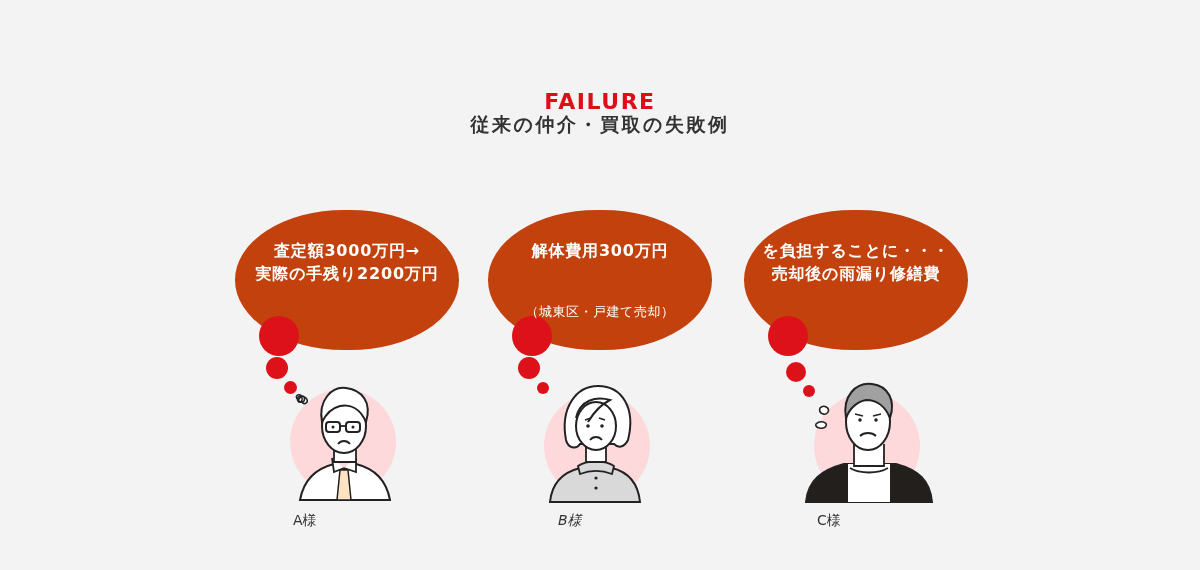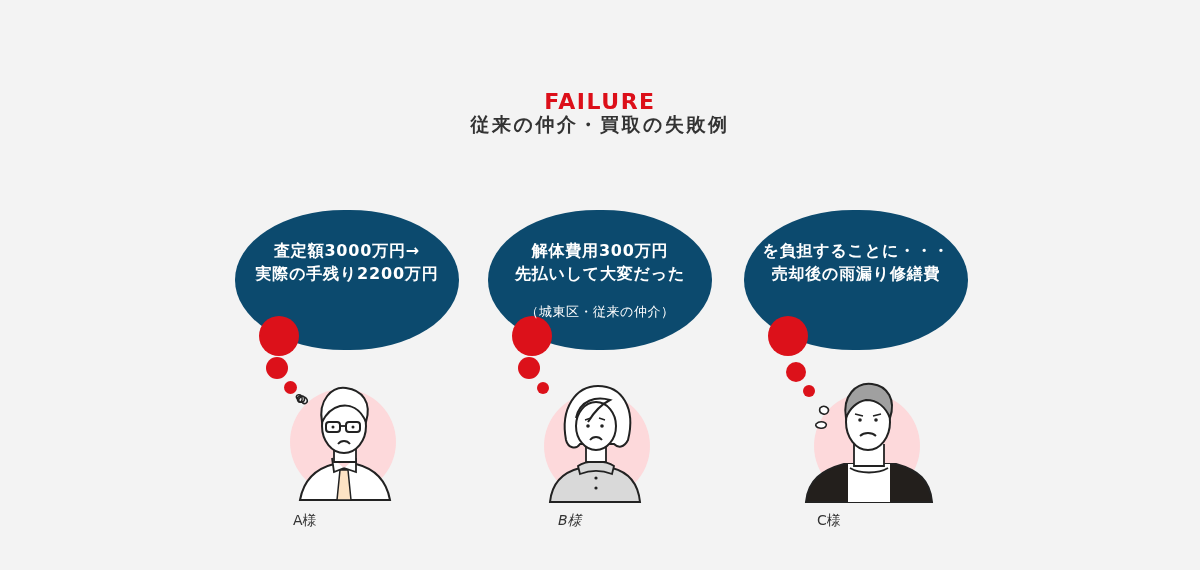--- a/index.html
+++ b/index.html
@@ -12,21 +12,21 @@
     font-family: "DejaVu Sans", sans-serif; font-weight: bold; font-size: 22px;
     letter-spacing: 1.5px; color: #dc0f19; margin-top: 32px;
   }
   .title {
     position: absolute; top: 112px; left: 0; width: 1200px; text-align: center;
     font-weight: bold; font-size: 19px; letter-spacing: 2.5px; color: #333;
   }
   .card { position: absolute; top: 0; width: 260px; height: 570px; }
   .bubble {
     position: absolute; top: 210px; width: 224px; height: 140px;
-    background: #0c4a6e; border-radius: 112px / 72px;
+    background: #c2410c; border-radius: 112px / 72px;
   }
   .bubble .main {
     position: absolute; top: 29px; left: 0; width: 100%; text-align: center;
     color: #fff; font-weight: bold; font-size: 16px; line-height: 23px; letter-spacing: 0.8px;
   }
   .bubble .sub {
     position: absolute; top: 93px; left: 0; width: 100%; text-align: center;
     color: #fff; font-size: 13px; letter-spacing: 0.5px;
   }
   .bump { position: absolute; background: #dc111a; border-radius: 50%; }
@@ -78,23 +78,22 @@
     <path d="M58 66 C 61 62 67 62 70 66" fill="none" stroke="#222" stroke-width="1.8"></path>
   </svg>
   <div class="name" style="left:293px;">A様</div>
 </div>
 
 <div class="card" style="left:0;padding-left:20px;">
   <div class="bubble" style="left:488px;">
     <div class="bump" style="left:24px;top:106px;width:40px;height:40px;"></div>
     <div class="main">
       <div>解体費用300万円</div>
-      <div>先払いして大変だった</div>
     </div>
-    <div class="sub">（城東区・従来の仲介）</div>
+    <div class="sub">（城東区・戸建て売却）</div>
   </div>
   <div class="dot" style="left:518px;top:357px;width:22px;height:22px;"></div>
   <div class="dot" style="left:537px;top:382px;width:12px;height:12px;"></div>
   <div class="halo" style="left:544px;top:393px;"></div>
   <svg class="figure" style="left:540px;top:378px;" width="120" height="125" viewBox="0 0 120 125">
 
     <path d="M26 62 C 20 30 36 8 58 8 C 82 8 96 30 88 62 C 84 70 78 70 74 66 L 40 66 C 36 72 28 70 26 62 Z" fill="#fff" stroke="#222" stroke-width="2"></path>
 
     <path d="M10 124 C 12 104 24 94 40 90 L 56 88 L 72 90 C 88 94 98 104 100 124 Z" fill="#d9d9d9" stroke="#222" stroke-width="2"></path>
 

